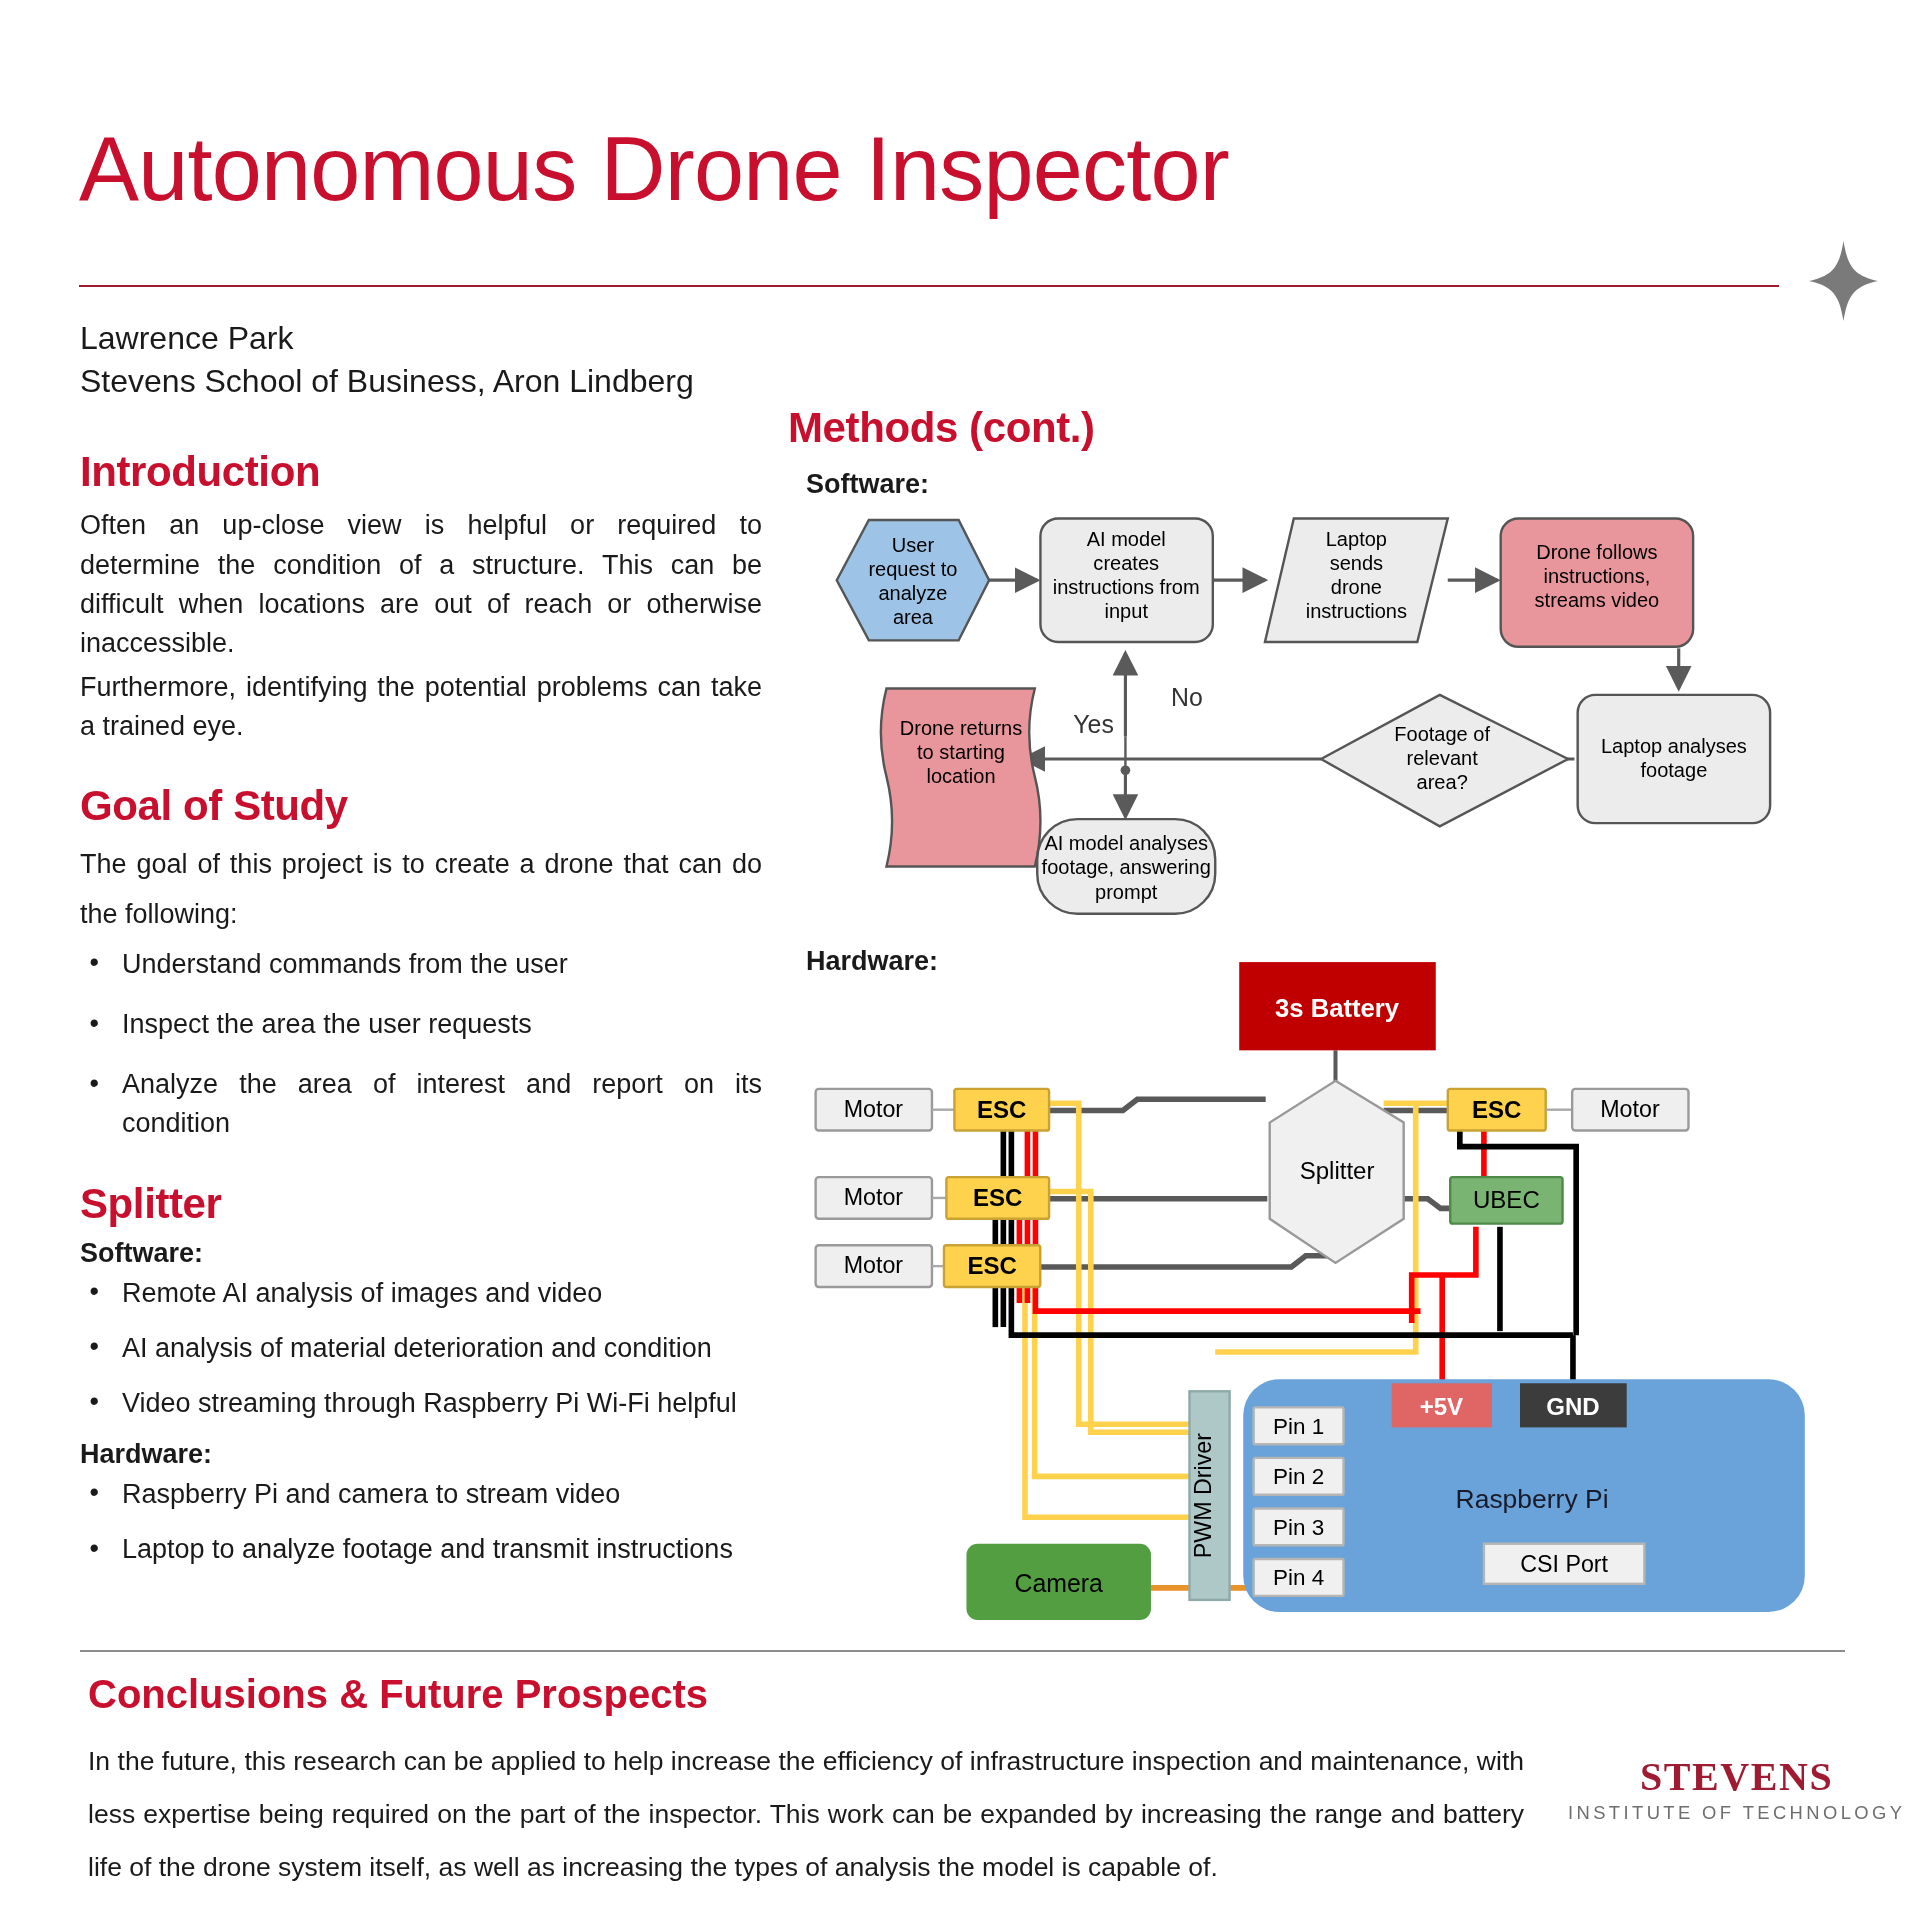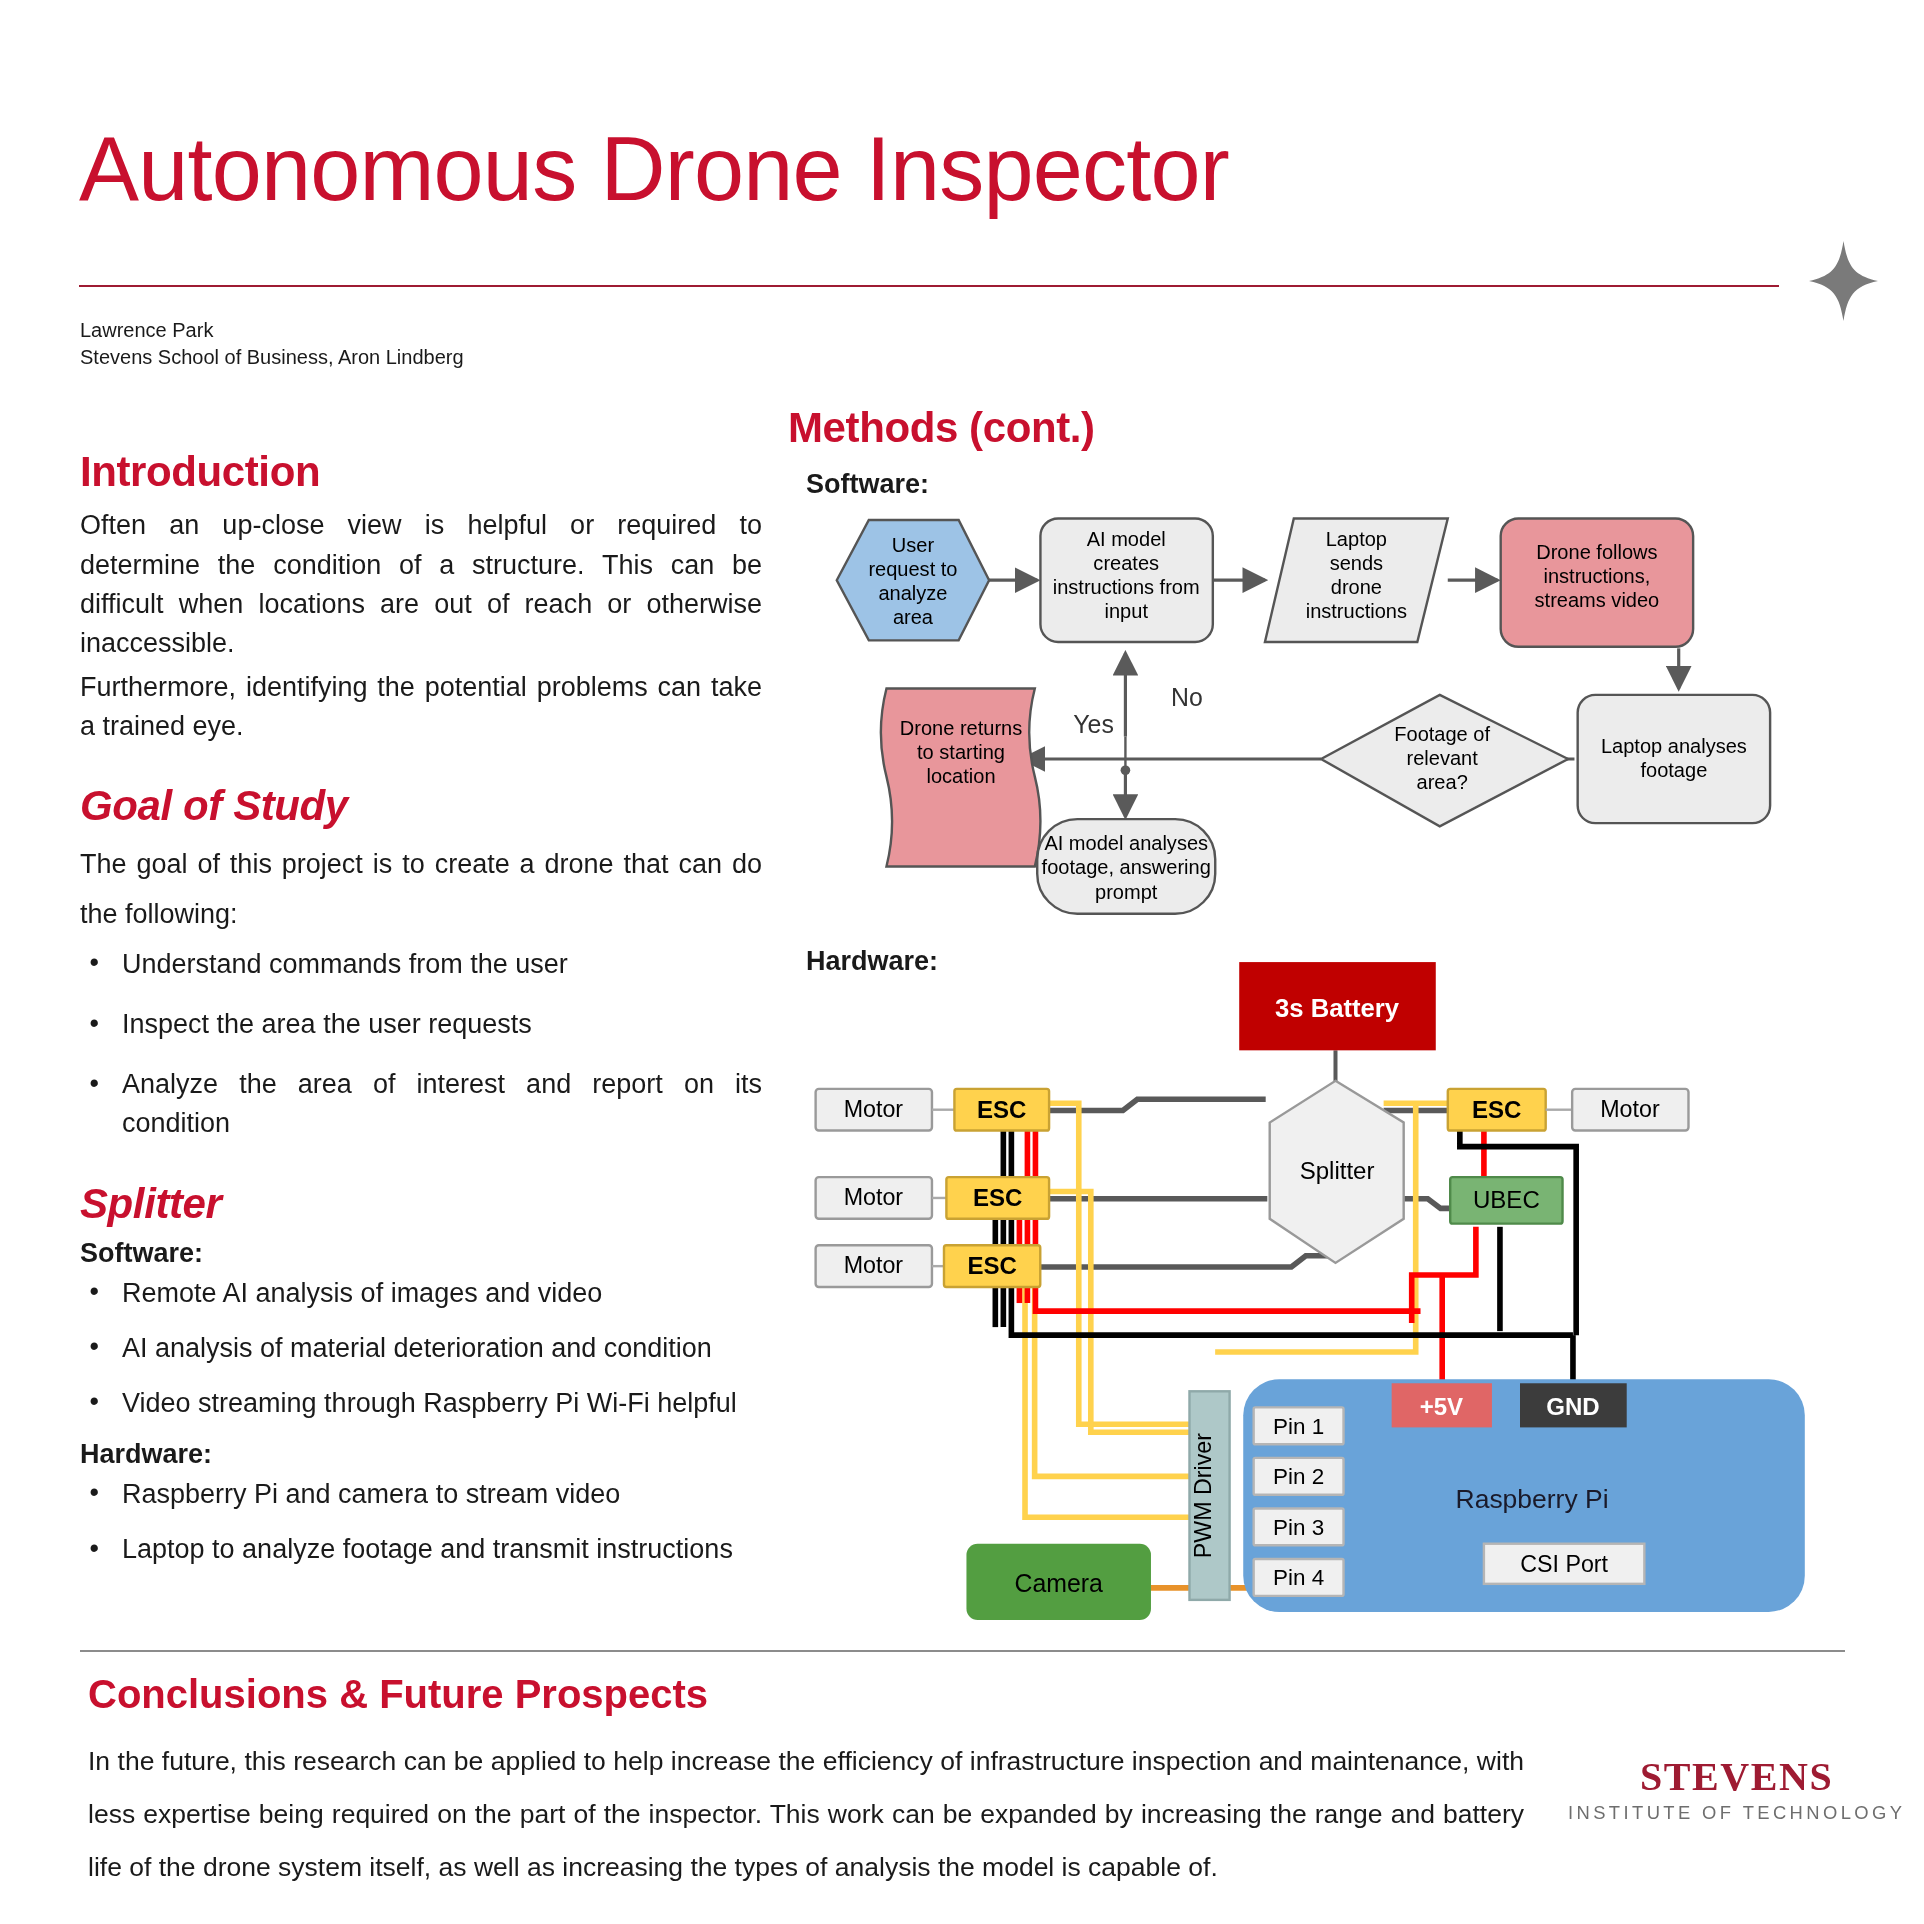--- a/index.html
+++ b/index.html
@@ -23,32 +23,32 @@
   }
   .header-rule{
     position:absolute;left:79px;top:285px;width:1700px;height:2.4px;
     background:#9E1B32;
   }
   .sparkle{
     position:absolute;left:1809px;top:241px;width:69px;height:80px;
   }
   .byline{
     position:absolute;left:80px;top:317px;
-    font-size:20px;line-height:1.35;color:#1a1a1a;
+    font-size:32px;line-height:1.35;color:#1a1a1a;
   }
 
   
   .colL{position:absolute;left:80px;top:449px;width:682px;}
   .colR{position:absolute;left:788px;top:405px;width:1051px;}
 
   h2.sec{
     color:#C8102E;font-size:42px;font-weight:bold;
     margin:0 0 11.2px 0;line-height:1.1;letter-spacing:-0.4px;
   }
-  h2.sec.mt{margin-top:37px;font-style:italic;}
+  h2.sec.mt{margin-top:37px;}
   p.body{
     font-size:27px;line-height:1.45;margin:0 0 4.8px 0;text-align:justify;
   }
   p.body.loose{line-height:1.85;}
   h3.sub{font-size:27px;font-weight:bold;margin:8px 0 4.8px 0;}
   ul.bul{list-style:none;margin:0;padding:0;}
   ul.bul li{
     font-size:27px;line-height:1.45;position:relative;
     padding-left:42px;margin-bottom:21px;text-align:justify;
   }

